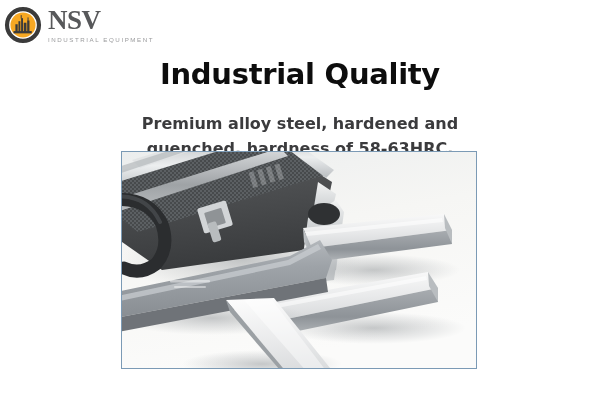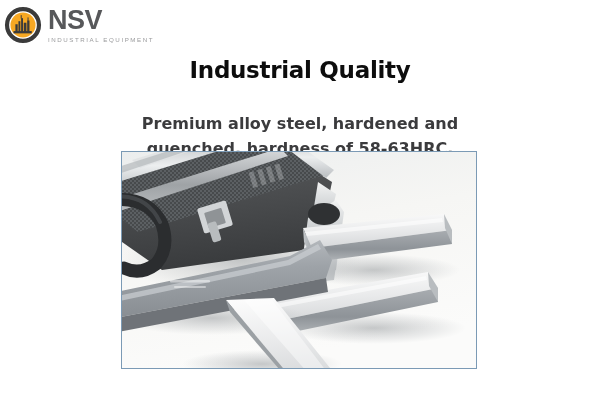--- a/index.html
+++ b/index.html
@@ -34,38 +34,38 @@
     display: flex;
     flex-direction: column;
     justify-content: center;
     line-height: 1;
   }
   .brand-name {
     font-size: 27px;
     font-weight: bold;
     color: #57585a;
     letter-spacing: -0.5px;
-    font-family: Liberation Sans, sans-serif;
+    font-family: Liberation Serif, serif;
   }
   .brand-sub {
     font-size: 6.2px;
     color: #9a9b9d;
     letter-spacing: 1.55px;
     margin-top: 3px;
     font-family: "Liberation Sans", sans-serif;
   }
 
   
   .headline {
     position: absolute;
     top: 57px;
     left: 0;
     width: 600px;
     text-align: center;
-    font-size: 23px;
+    font-size: 29px;
     font-weight: bold;
     color: #0d0d0d;
     font-family: "DejaVu Sans", sans-serif;
     letter-spacing: -0.3px;
   }
 
   
   .subtitle {
     position: absolute;
     top: 112px;

